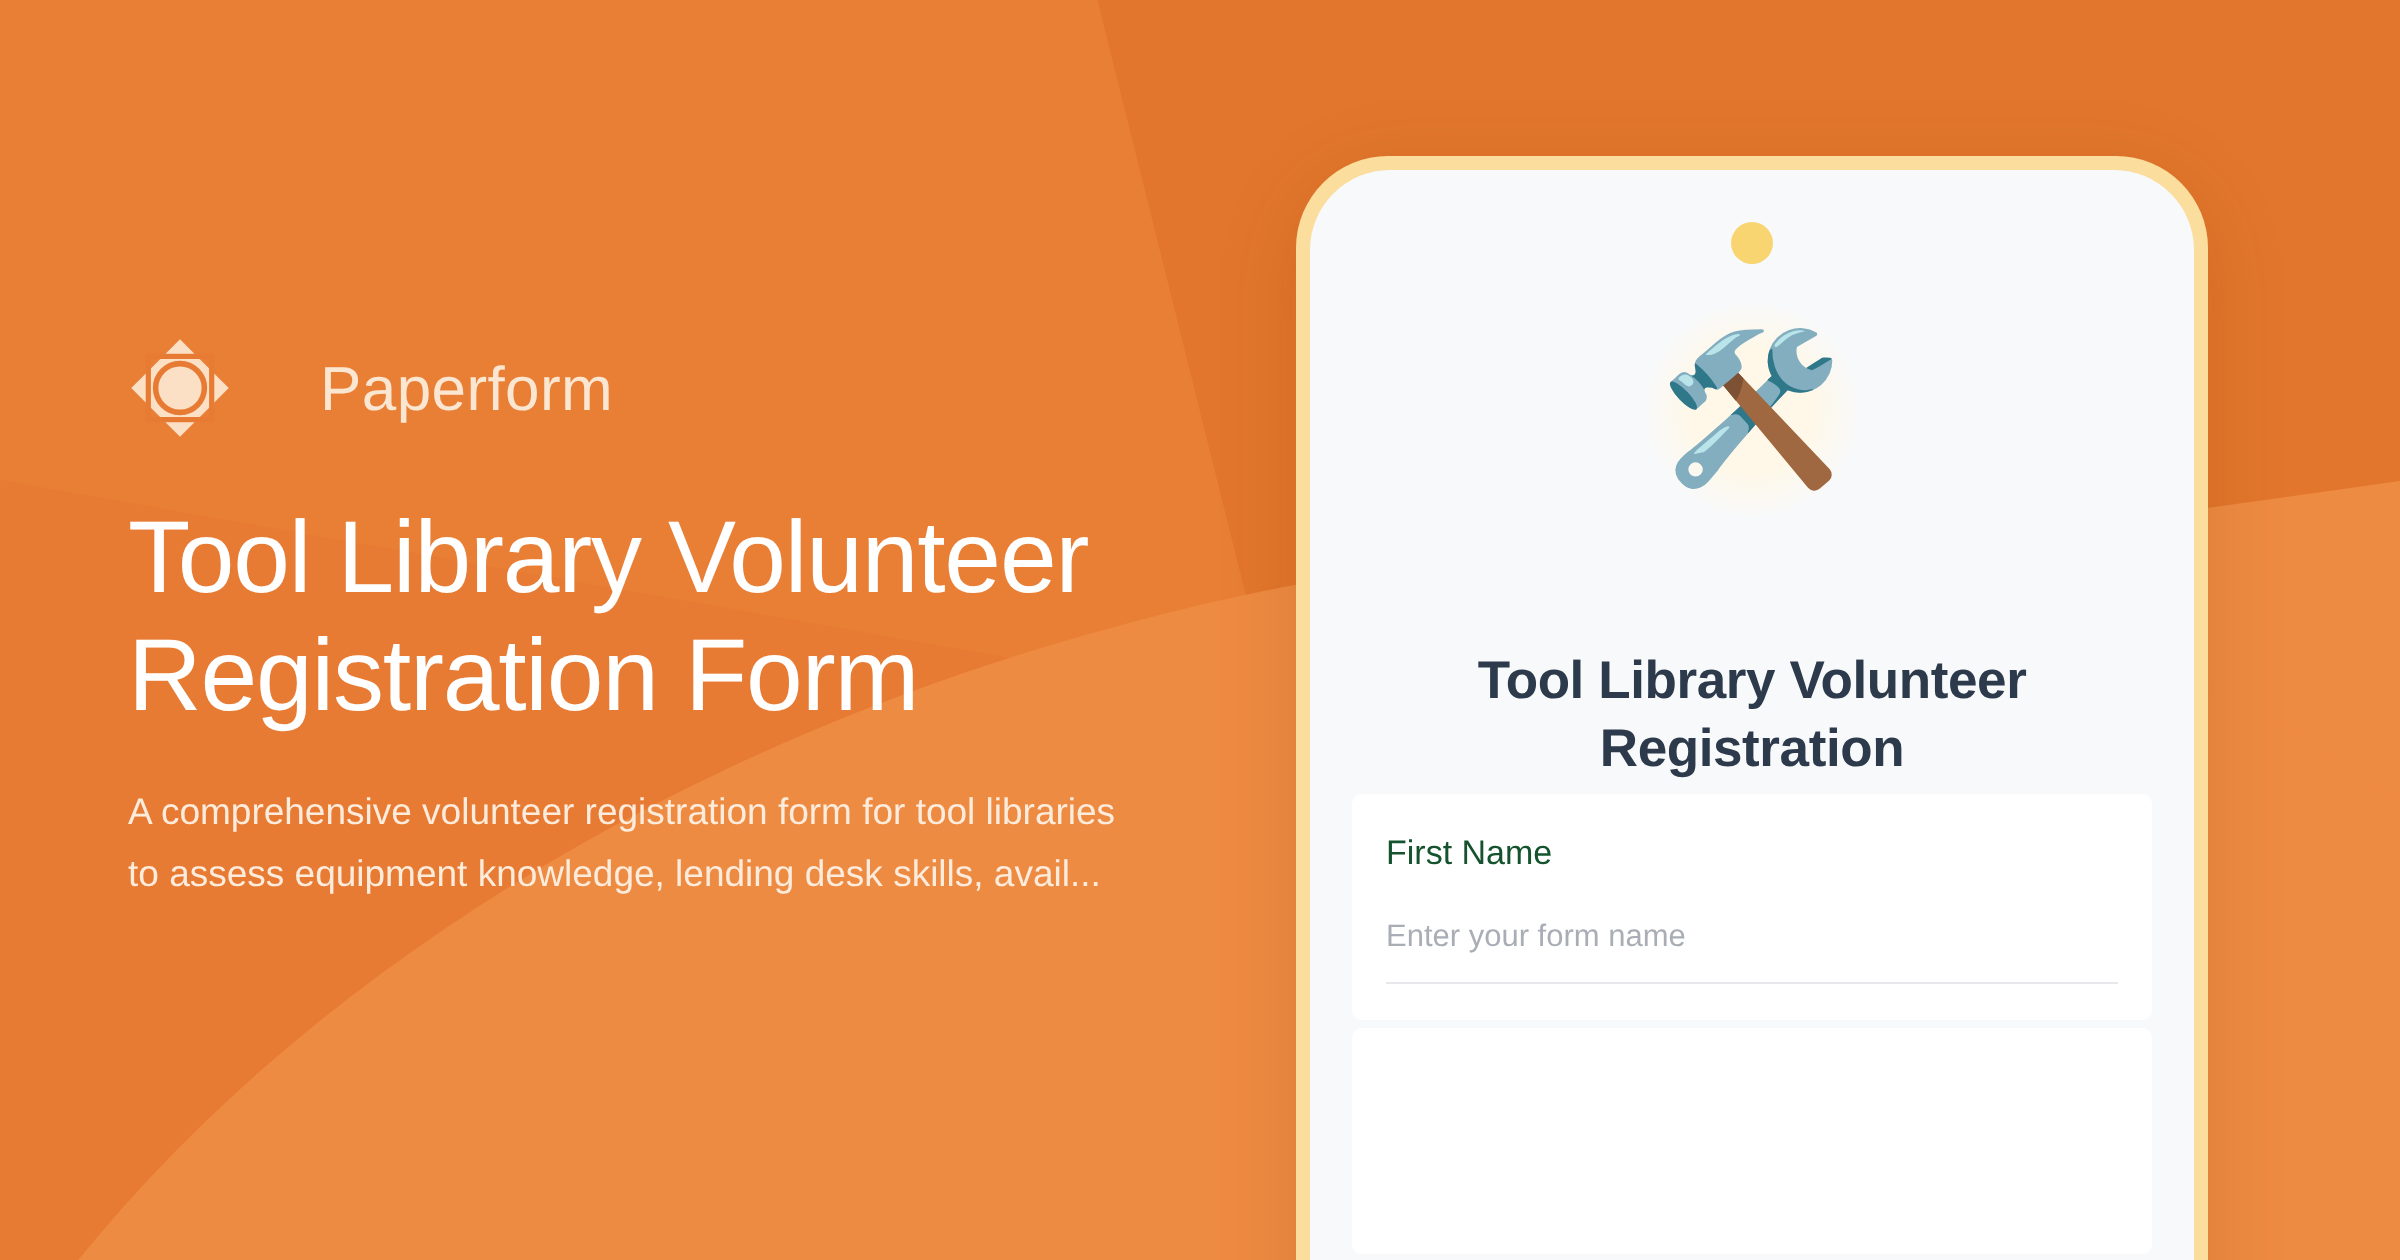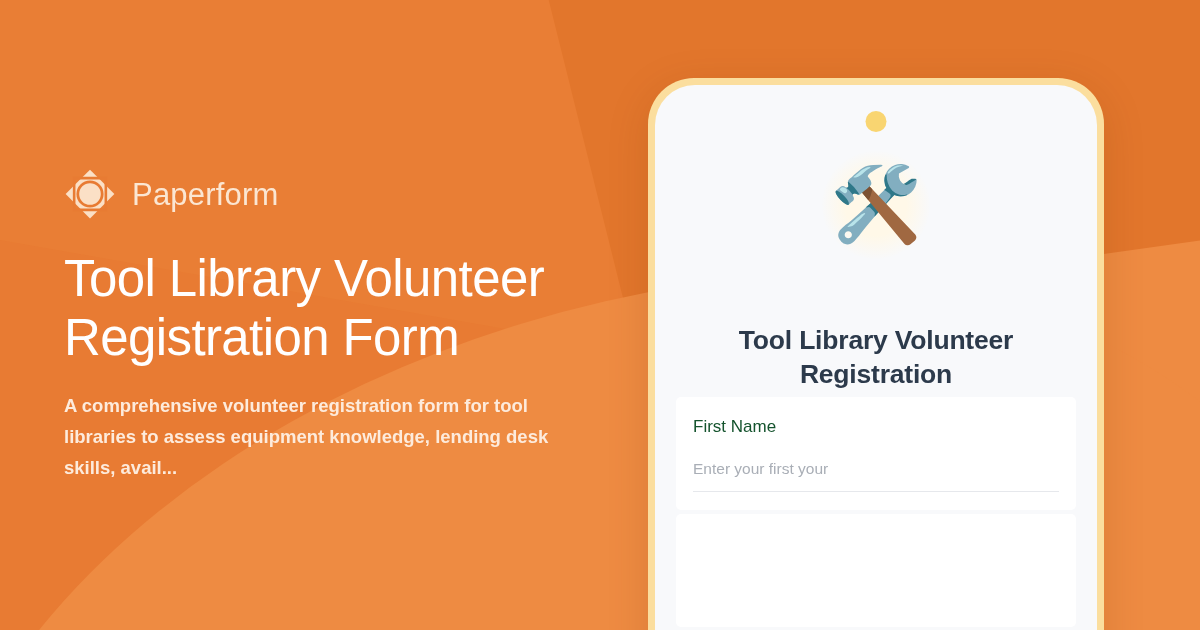--- a/index.html
+++ b/index.html
@@ -94,37 +94,38 @@
     margin-bottom: 28px;
   }
   .brand-mark { width: 52px; height: 52px; display: block; }
   .brand-name {
     color: #FBE6D2;
     font-size: 31px;
     letter-spacing: .2px;
     font-weight: 400;
     line-height: 1;
     white-space: nowrap;
+    margin-left: 28px;
   }
 
   .headline {
     color: #FFFFFF;
     font-size: 51px;
     line-height: 1.15;
     font-weight: 400;
     letter-spacing: -0.6px;
     margin: 0 0 24px 0;
     max-width: 540px;
   }
 
   .subcopy {
     color: #FDEBDC;
     font-size: 18.5px;
     line-height: 1.66;
-    font-weight: 700;
+    font-weight: 400;
     margin: 0;
     max-width: 500px;
   }
 
   
   .phone {
     position: absolute;
     left: 648px;
     top: 78px;
     width: 456px;
@@ -260,21 +261,21 @@
         <div class="form-emoji">🛠️</div>
       </div>
 
       <h2 class="form-title">Tool Library Volunteer Registration</h2>
 
       <div class="fields">
 
         <div class="field-card">
           <p class="field-label">First Name</p>
           <div class="field-input">
-            <span class="field-placeholder">Enter your first your</span>
+            <span class="field-placeholder">Enter your form name</span>
           </div>
         </div>
 
         <div class="field-card">
         </div>
 
       </div>
     </div>
   </div>
 

